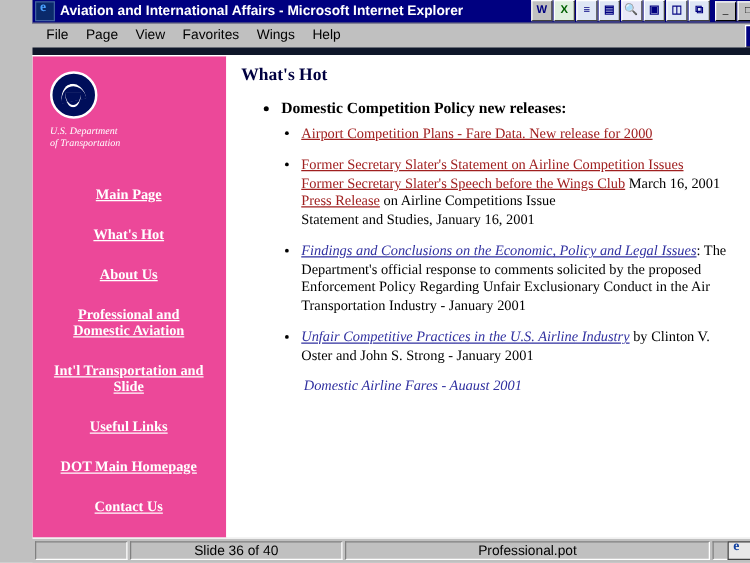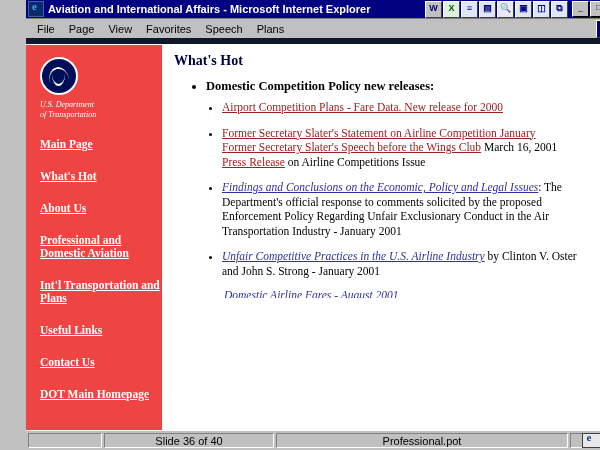--- a/index.html
+++ b/index.html
@@ -138,22 +138,22 @@
   
   .client {
     flex: 1 1 auto;
     display: flex;
     background: #ffffff;
     border-top: 1px solid #ffffff;
     overflow: hidden;
     position: relative;
   }
   .navpane {
-    width: 136px;
-    background: #ef4444;
+    width: 155px;
+    background: #ec4899;
     color: #ffffff;
     flex: 0 0 auto;
     padding: 0;
     position: relative;
   }
   .logo-block {
     padding: 12px 0 4px 14px;
   }
   .seal {
     width: 34px; height: 34px;
@@ -181,22 +181,23 @@
   }
   .dept-name {
     font-family: "Liberation Serif", serif;
     font-style: italic;
     font-size: 8px;
     line-height: 10px;
     margin-top: 5px;
     color: #ffffff;
   }
   .navlinks {
-    margin-top: 14px;
+    margin-top: 26px;
     padding-left: 14px;
+    text-align: center;
   }
   .navlink {
     font-family: "Liberation Serif", serif;
     font-weight: bold;
     font-size: 11.5px;
     line-height: 13px;
     color: #ffffff;
     text-decoration: underline;
     margin-bottom: 19px;
     display: block;
@@ -372,63 +373,64 @@
       <div class="cbtn">□</div>
       <div class="cbtn">✕</div>
     </div>
   </div>
 
   <div class="menubar">
     <div class="menu-item">File</div>
     <div class="menu-item">Page</div>
     <div class="menu-item">View</div>
     <div class="menu-item">Favorites</div>
-    <div class="menu-item">Speech</div>
-    <div class="menu-item">Plans</div>
+    <div class="menu-item">Wings</div>
+    <div class="menu-item">Help</div>
     <div class="menu-right">
       <div class="menu-right-inner"></div>
     </div>
   </div>
 
   <div class="client">
 
     <div class="navpane">
       <div class="logo-block">
         <div class="seal"></div>
         <div class="dept-name">U.S. Department<br>of Transportation</div>
       </div>
       <div class="navlinks">
         <a class="navlink" href="#">Main Page</a>
         <a class="navlink" href="#">What's Hot</a>
         <a class="navlink" href="#">About Us</a>
         <a class="navlink" href="#">Professional and Domestic Aviation</a>
-        <a class="navlink" href="#">Int'l Transportation and Plans</a>
+        <a class="navlink" href="#">Int'l Transportation and Slide</a>
         <a class="navlink" href="#">Useful Links</a>
+        <a class="navlink" href="#">DOT Main Homepage</a>
         <a class="navlink" href="#">Contact Us</a>
-        <a class="navlink" href="#">DOT Main Homepage</a>
       </div>
     </div>
 
     <div class="content">
       <div class="content-inner">
         <div class="whats-hot">What's Hot</div>
 
         <ul class="lvl1">
           <li>
             <span>Domestic Competition Policy new releases:</span>
 
             <ul class="lvl2">
               <li>
                 <a class="red" href="#">Airport Competition Plans - Fare Data.  New release for 2000</a>
               </li>
 
               <li>
-                <a class="red" href="#">Former Secretary Slater's Statement on Airline Competition January</a><br>
+                <a class="red" href="#">Former Secretary Slater's Statement on Airline Competition Issues</a><br>
                 <a class="red" href="#">Former Secretary Slater's Speech before the Wings Club</a><span> March 16, 2001</span><br>
                 <a class="red" href="#">Press Release</a><span> on Airline Competitions Issue</span><br>
+                <span>Statement and Studies,  January 16, 2001</span>
               </li>
 
               <li>
                 <a class="blue" href="#">Findings and Conclusions on the Economic, Policy and Legal Issues</a><span>: The Department's official response to comments solicited by the proposed </span><span class="ital">Enforcement Policy Regarding Unfair Exclusionary Conduct in the Air Transportation Industry - January 2001</span>
               </li>
 
               <li>
                 <a class="blue" href="#">Unfair Competitive Practices in the U.S. Airline Industry</a><span> by Clinton V. Oster and John S. Strong - January 2001</span>
               </li>
             </ul>

